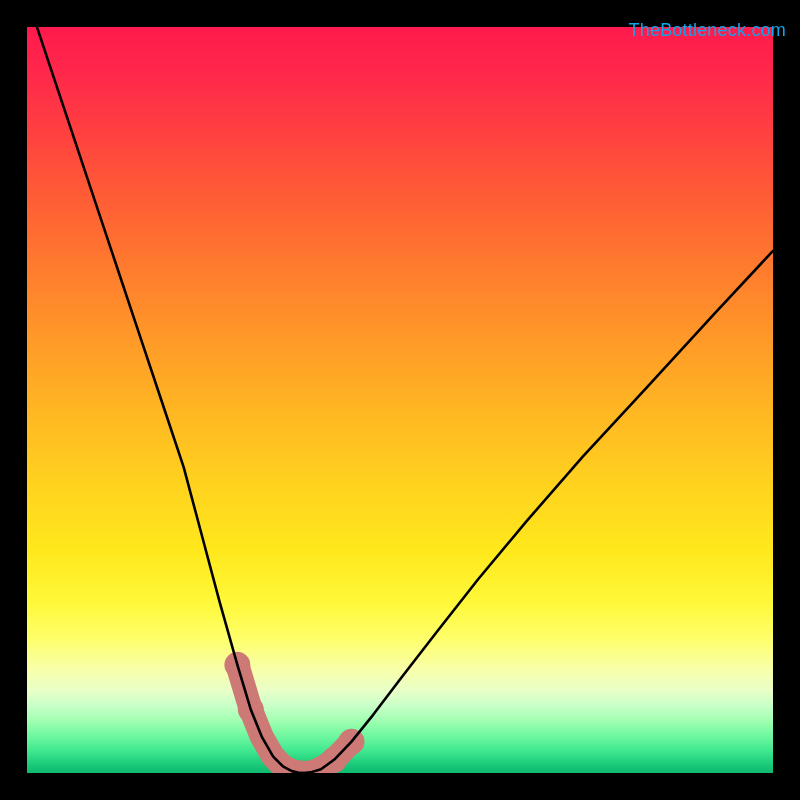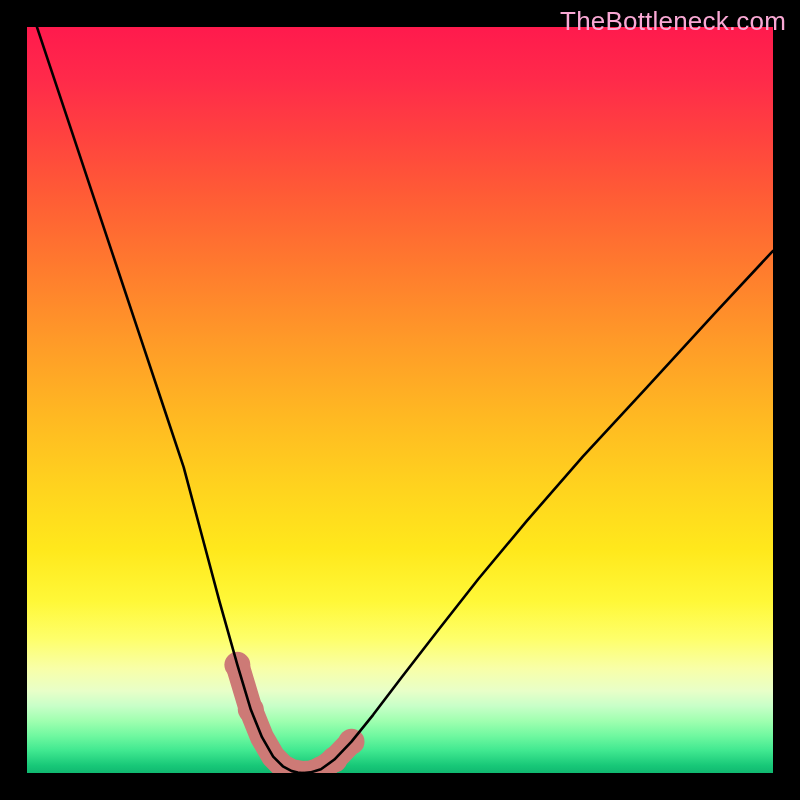--- a/index.html
+++ b/index.html
@@ -41,24 +41,24 @@
       #e8ffc8 89%,
       #c8ffc8 91%,
       #a0ffb0 93%,
       #70f8a0 95%,
       #40e890 97%,
       #18c878 99%,
       #10b870 100%);
   }
   .watermark {
     position: absolute;
-    top: 6px;
+    top: 20px;
     right: 14px;
-    color: #f9a8d4;
-    font-size: 26px;
+    color: #0ea5e9;
+    font-size: 18px;
     font-weight: 400;
     letter-spacing: 0.2px;
     z-index: 10;
   }
   svg.curves {
     position: absolute;
     left: 0;
     top: 0;
     width: 746px;
     height: 746px;

